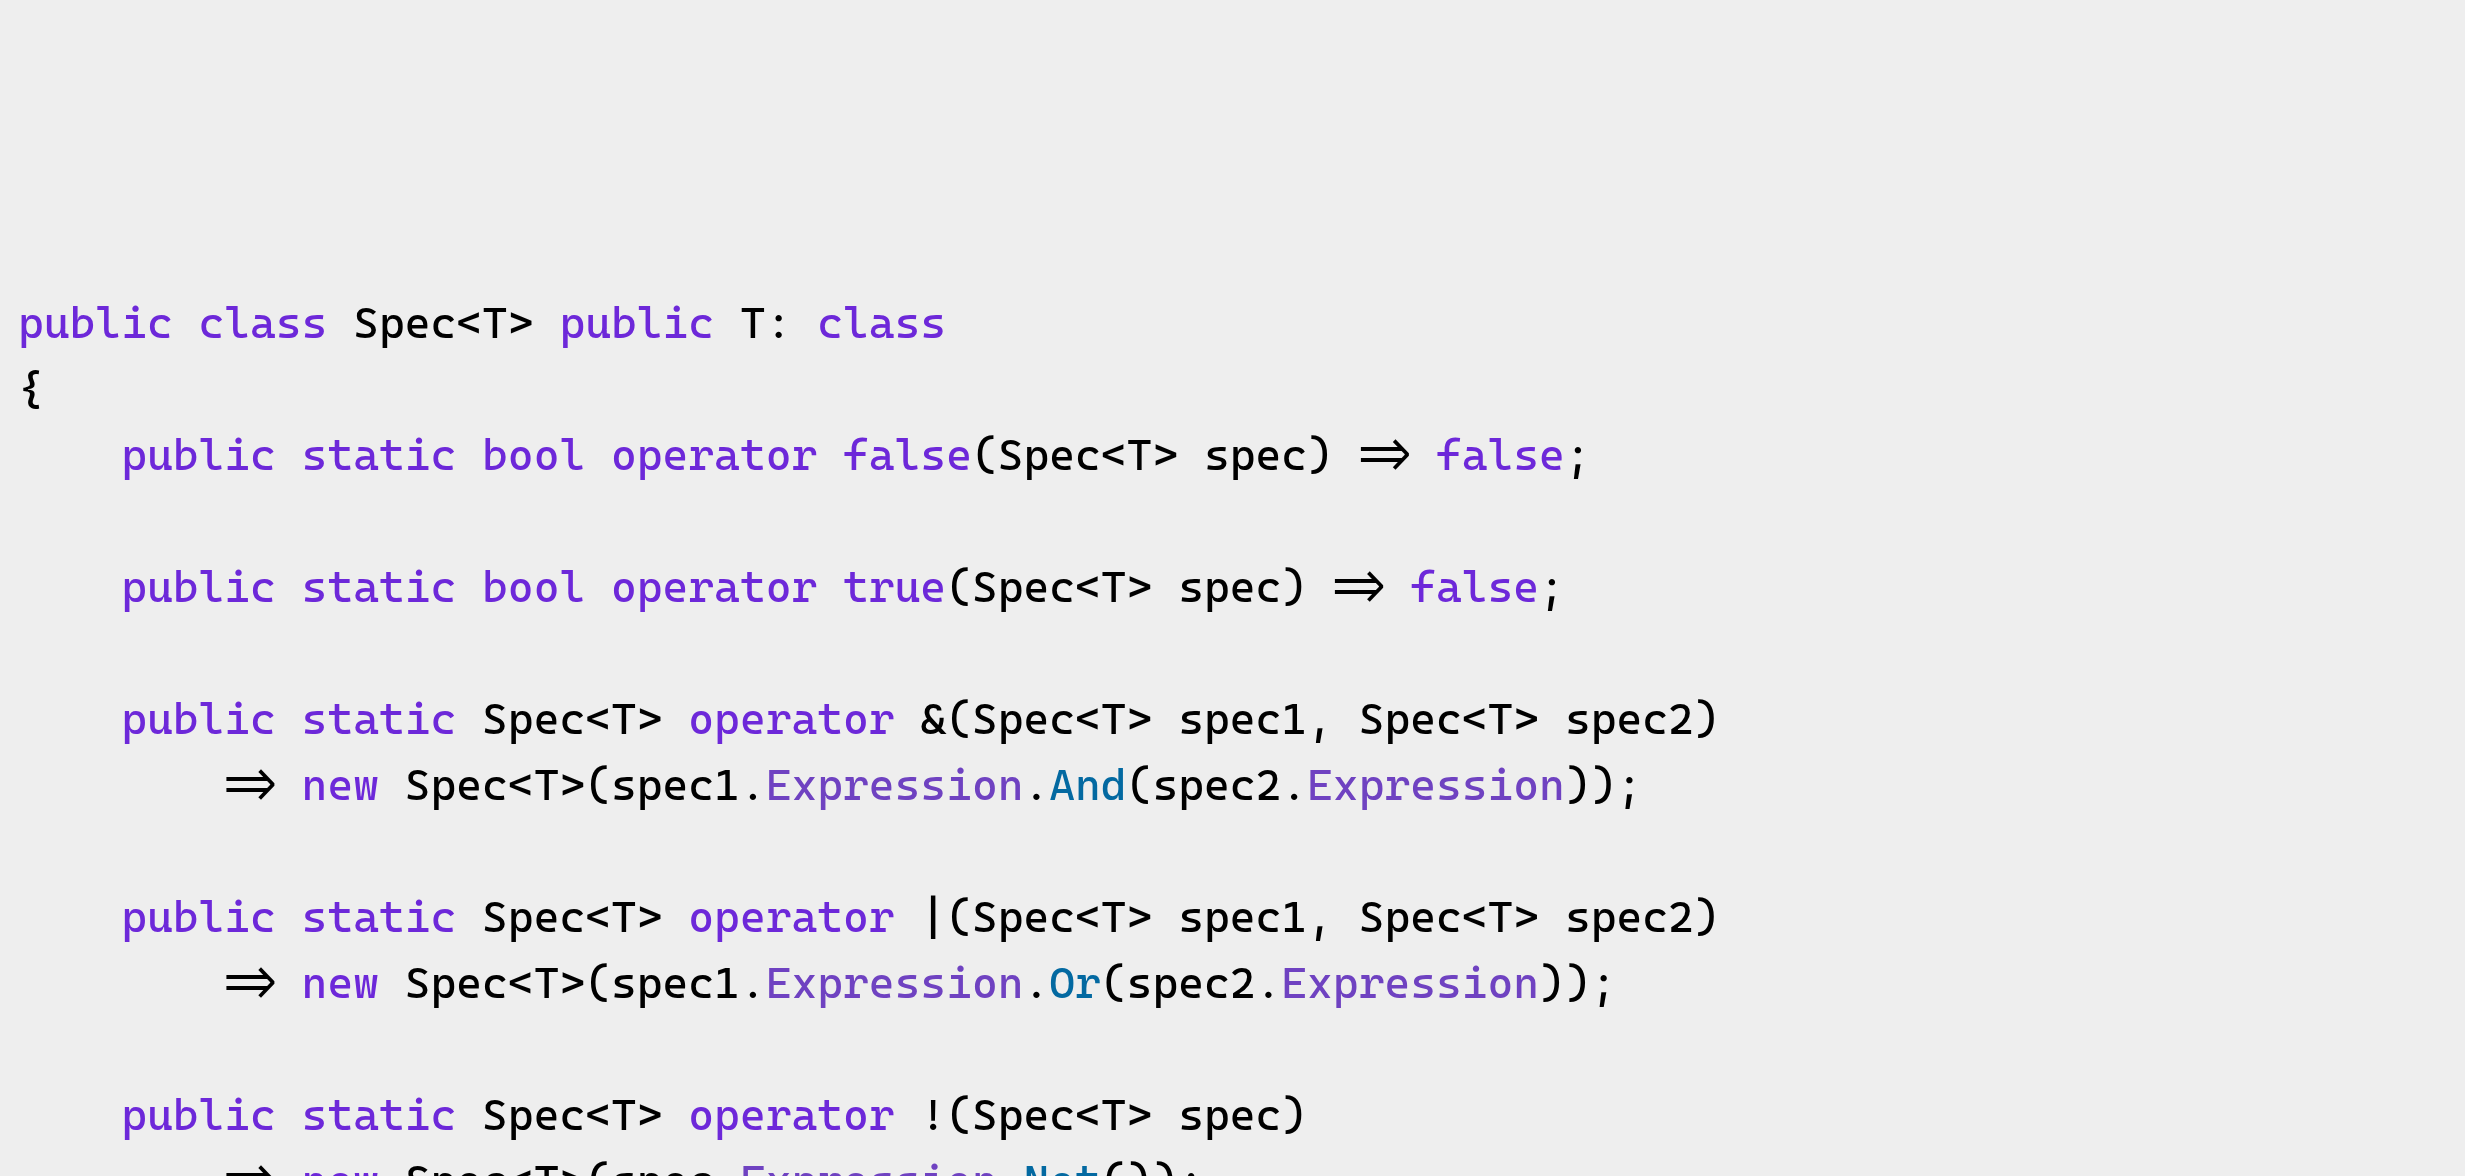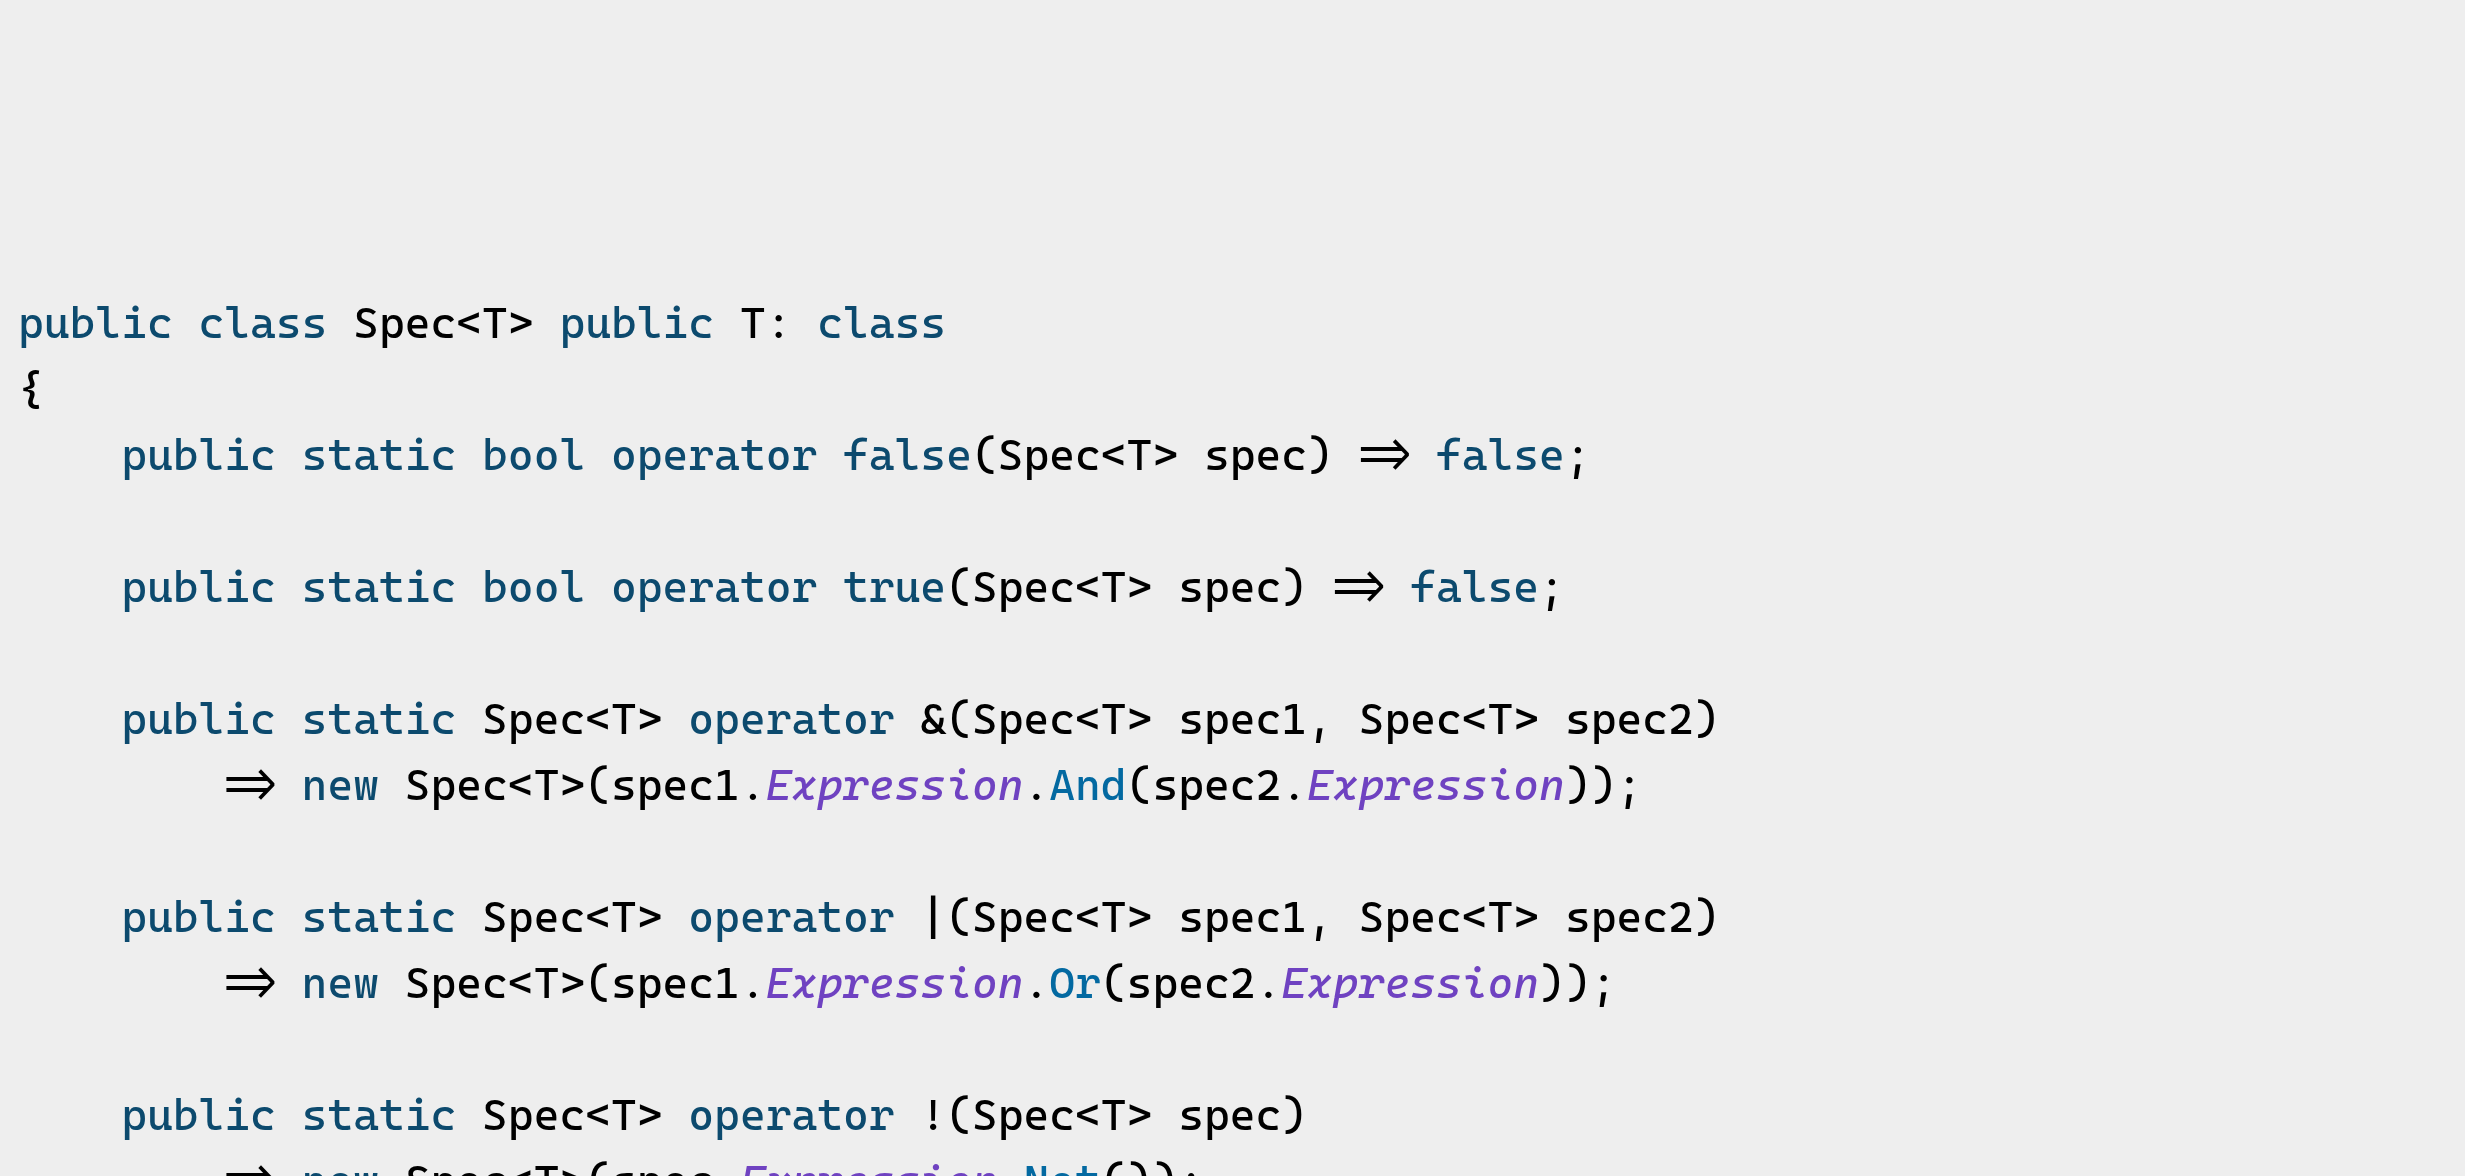--- a/index.html
+++ b/index.html
@@ -14,22 +14,22 @@
     font-family: "Cascadia Code", "Consolas", "Menlo", "Courier New", monospace;
     font-size: 44px;
     line-height: 1.5;
     color: #000000;
     padding: 26px 18px;
     white-space: pre;
   }
   .code-block {
     display: block;
   }
-  .kw { color: #0c4a6e; margin-top: 36px; }        
-  .member { color: #6f42c1; font-style: italic; }     
+  .kw { color: #6d28d9; margin-top: 36px; }        
+  .member { color: #6f42c1; }     
   .method { color: #0369a1; }
 </style>
 </head>
 <body>
 
 
 
 <div class="code-block"><span><span class="kw">public</span> <span class="kw">class</span> <span>Spec</span><span>&lt;</span><span>T</span><span>&gt;</span><span> </span><span class="kw">public</span><span> </span><span>T</span><span>: </span><span class="kw">class</span></span>
 <span>{</span>
 <span><span>    </span><span class="kw">public</span><span> </span><span class="kw">static</span><span> </span><span class="kw">bool</span><span> </span><span class="kw">operator</span><span> </span><span class="kw">false</span><span>(</span><span>Spec</span><span>&lt;</span><span>T</span><span>&gt;</span><span> </span><span>spec</span><span>)</span><span> =&gt; </span><span class="kw">false</span><span>;</span></span>

